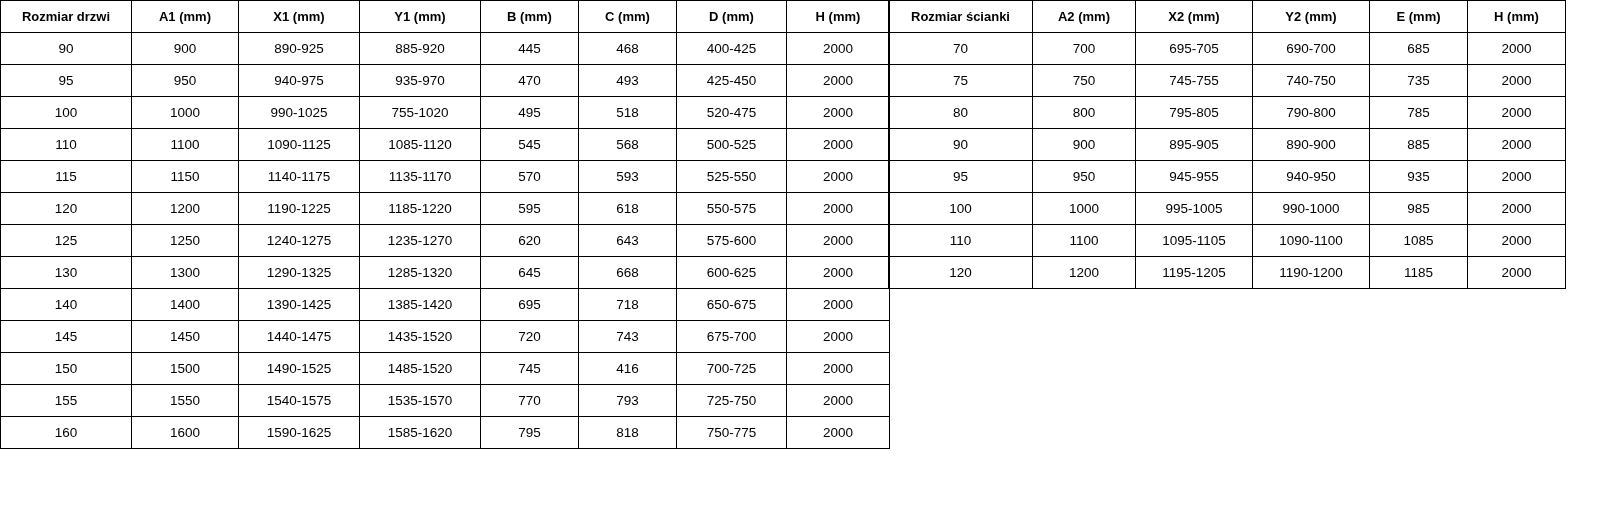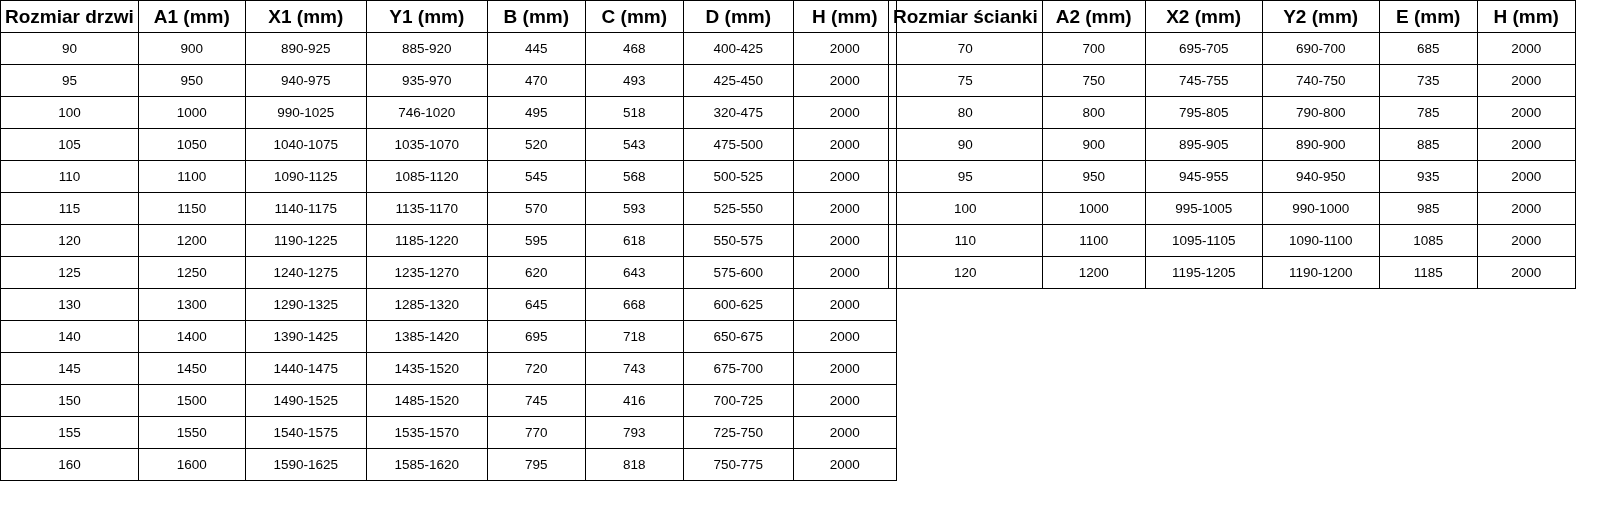--- a/index.html
+++ b/index.html
@@ -34,21 +34,21 @@
     border: 1px solid #000000;
     text-align: center;
     vertical-align: middle;
     height: 31px;
     padding: 0 4px;
     font-size: 13.5px;
     white-space: nowrap;
   }
   th {
     font-weight: bold;
-    font-size: 19px;
+    font-size: 13px;
   }
   td {
     font-weight: normal;
   }
 
   
   #doors-table col.c0 { width: 131px; }
   #doors-table col.c1 { width: 107px; }
   #doors-table col.c2 { width: 121px; }
   #doors-table col.c3 { width: 121px; }
@@ -112,34 +112,24 @@
             <td>935-970</td>
             <td>470</td>
             <td>493</td>
             <td>425-450</td>
             <td>2000</td>
           </tr>
           <tr>
             <td>100</td>
             <td>1000</td>
             <td>990-1025</td>
-            <td>746-1020</td>
+            <td>755-1020</td>
             <td>495</td>
             <td>518</td>
-            <td>320-475</td>
-            <td>2000</td>
-          </tr>
-          <tr>
-            <td>105</td>
-            <td>1050</td>
-            <td>1040-1075</td>
-            <td>1035-1070</td>
-            <td>520</td>
-            <td>543</td>
-            <td>475-500</td>
+            <td>520-475</td>
             <td>2000</td>
           </tr>
           <tr>
             <td>110</td>
             <td>1100</td>
             <td>1090-1125</td>
             <td>1085-1120</td>
             <td>545</td>
             <td>568</td>
             <td>500-525</td>

